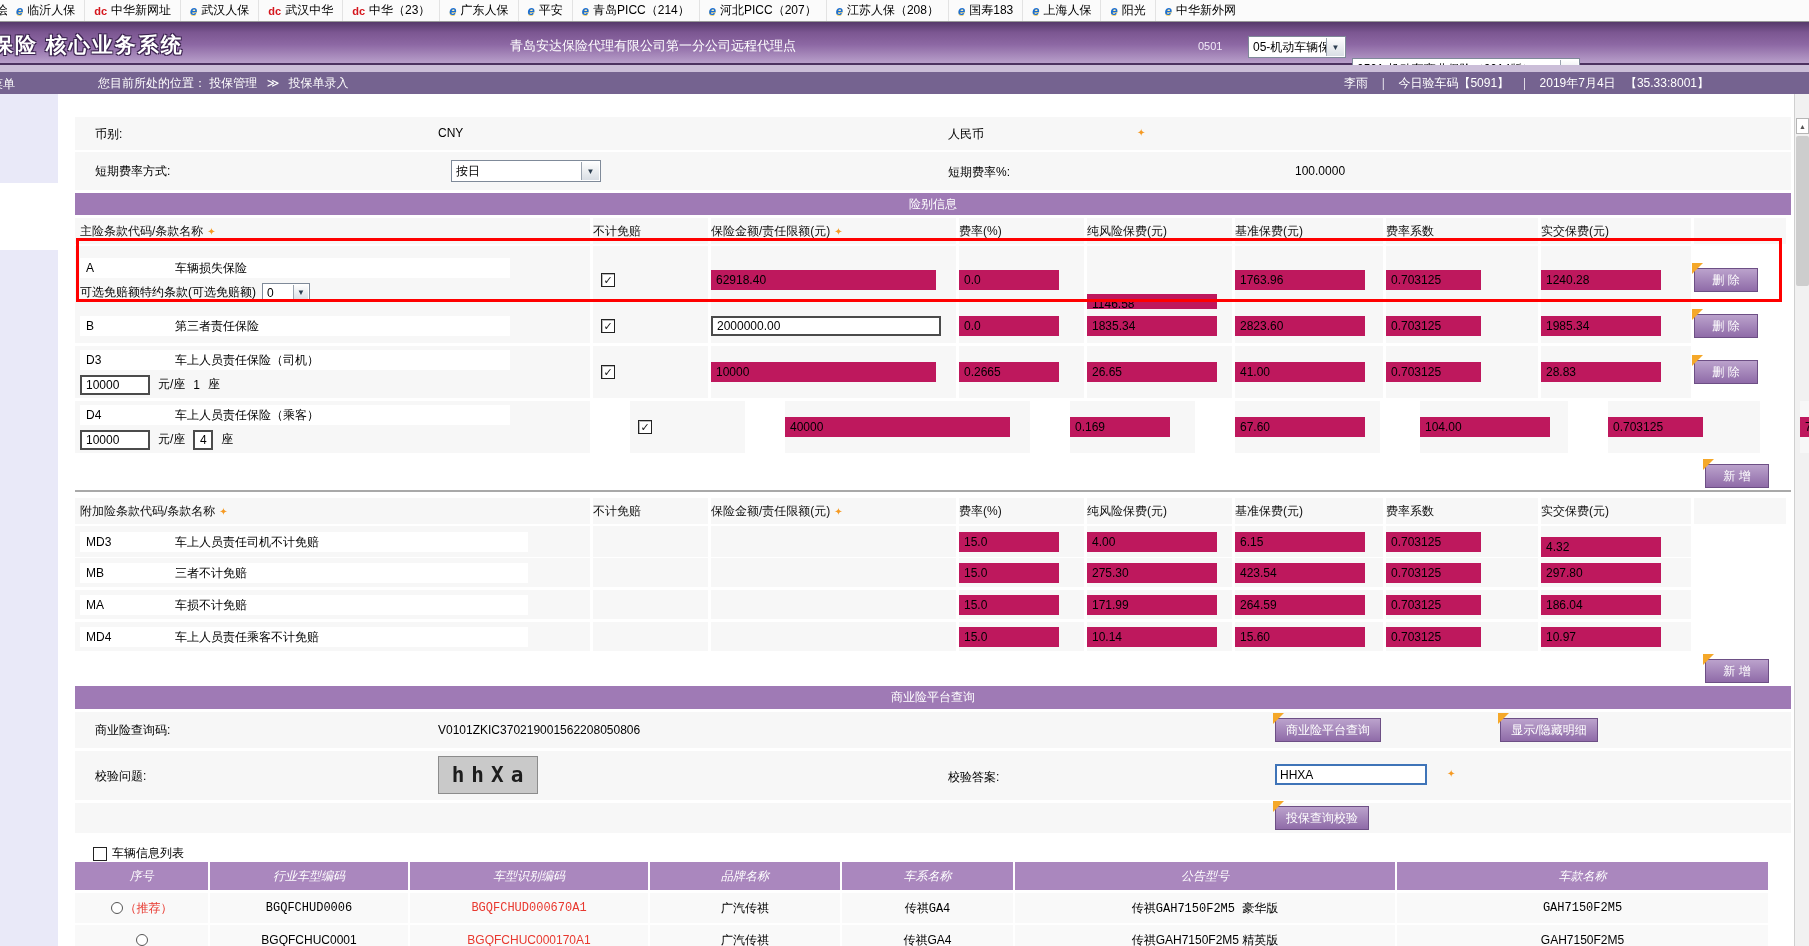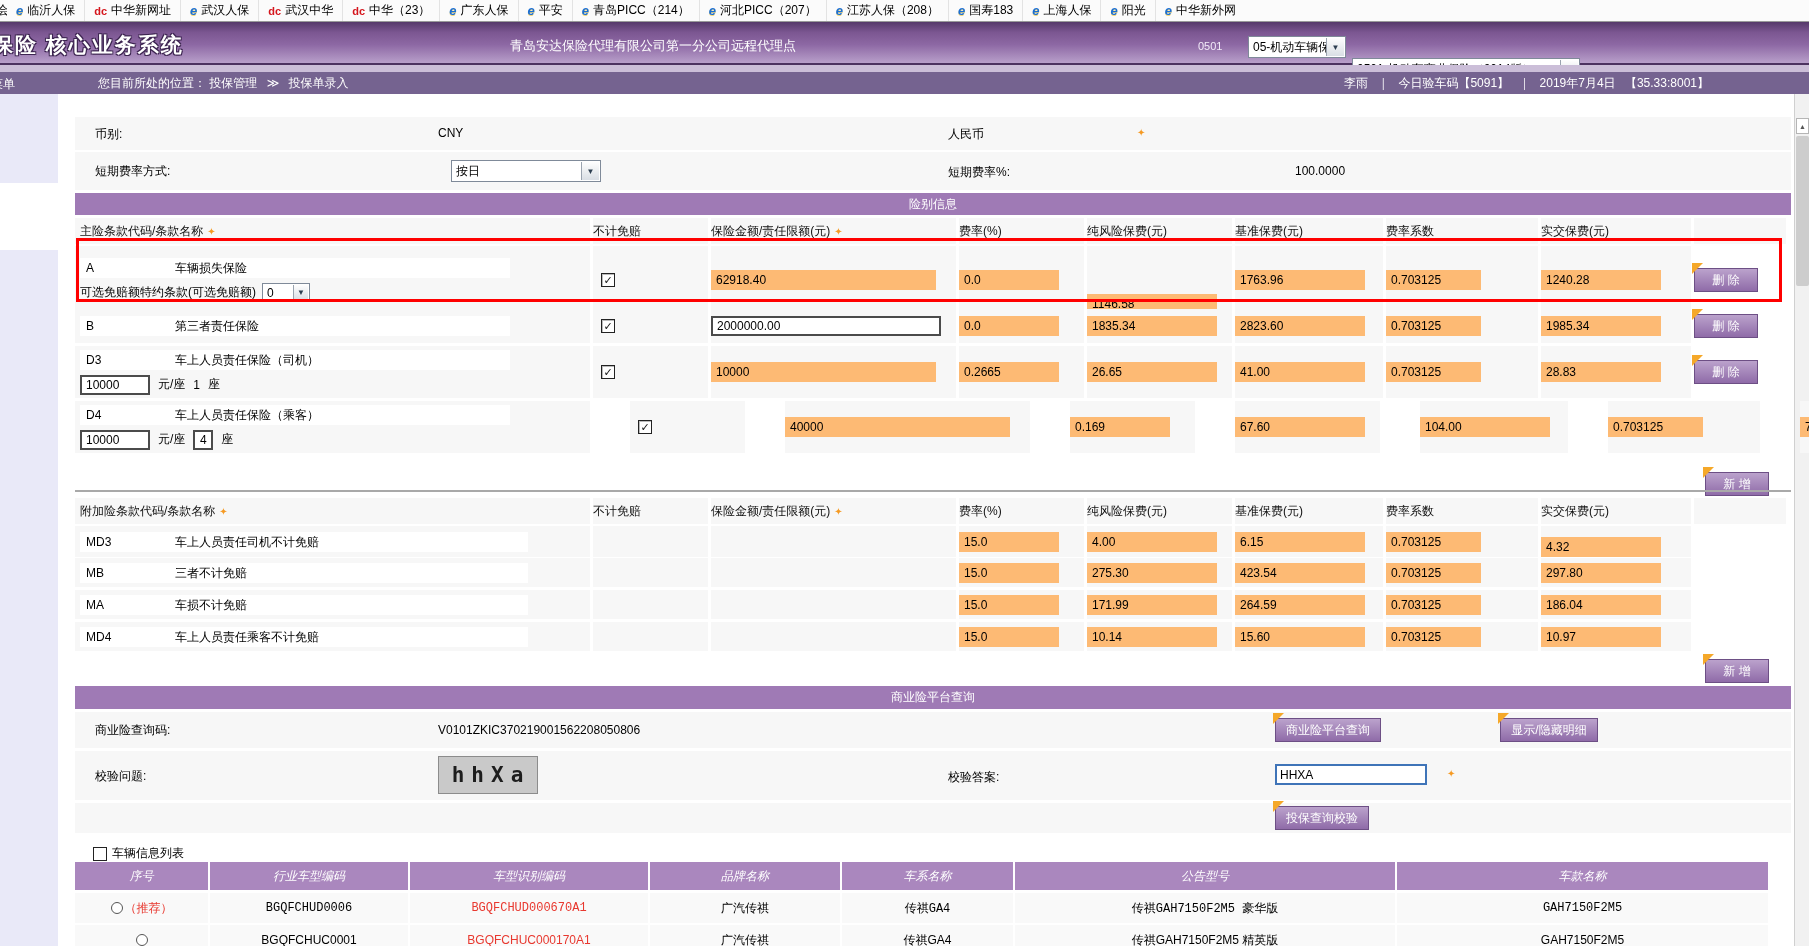--- a/index.html
+++ b/index.html
@@ -56,21 +56,21 @@
   .grayrow { background:#f7f7f7; }
   .rowlabel { position:absolute; left:20px; top:50%; transform:translateY(-50%); }
   .star { color:#f59a23; font-size:10px; margin-left:4px; }
 
   .secbar { background:#9f7ab5; color:#fff; text-align:center; line-height:22px; height:22px; }
 
   .grid9 { display:grid; grid-template-columns:515px 115px 245px 125px 145px 148px 152px 150px 92px;
     column-gap:3px; }
   .cell { background:#f7f7f7; display:flex; align-items:center; position:relative; }
   .hcell { background:#f7f7f7; display:flex; align-items:center; color:#111; }
-  .vbox { background:#fdba74; height:20px; line-height:20px; padding:0 5px; min-width:60px; }
+  .vbox { background:#be185d; height:20px; line-height:20px; padding:0 5px; min-width:60px; }
   .inputbox { background:#fff; border:2px solid #4b4b4b; height:20px; line-height:16px;
     padding:0 4px; font-size:12px; font-family:inherit; }
   .chk { width:14px; height:14px; border:1px solid #222; background:#fff; box-shadow:inset 1px 1px 0 #bbb;
     font-size:11px; line-height:12px; text-align:center; color:#111; cursor:pointer; }
   .namebox { background:#fff; height:20px; line-height:20px; width:430px; display:flex; }
   .namebox .code { width:95px; padding-left:6px; }
 
   .btn { background:linear-gradient(#bba2cc,#8f6ba8); border:1px solid #6d4f85; color:#fff;
     height:24px; display:inline-flex; align-items:center; justify-content:center;
     padding:0 10px; position:relative; cursor:pointer; font-size:12px; white-space:nowrap; }
@@ -356,21 +356,21 @@
           <span class="vbox" style="width:95px;">0.703125</span>
         </div>
       <div class="cell">
           <span class="vbox" style="width:120px;">28.83</span>
         </div>
       <div class="cell" style="background:#fff;">
           <span class="btn" style="width:64px;">删 除</span>
         </div>
     </div>
 
-    <div class="grid9" style="height:52px; margin-bottom:16px;gap:40px;">
+    <div class="grid9" style="height:52px; margin-bottom:8px;gap:40px;">
       <div class="cell" style="flex-direction:column; align-items:flex-start; justify-content:center; gap:5px; padding-left:5px;">
         <div class="namebox">
           <span class="code">D4</span>
           <span>车上人员责任保险（乘客）</span>
         </div>
         <div style="display:flex; align-items:center; gap:8px;">
           <input class="inputbox" style="width: 70px;" value="10000">
           <span>元/座</span>
           <input class="inputbox" style="width: 20px; text-align: center;" value="4">
           <span>座</span>

